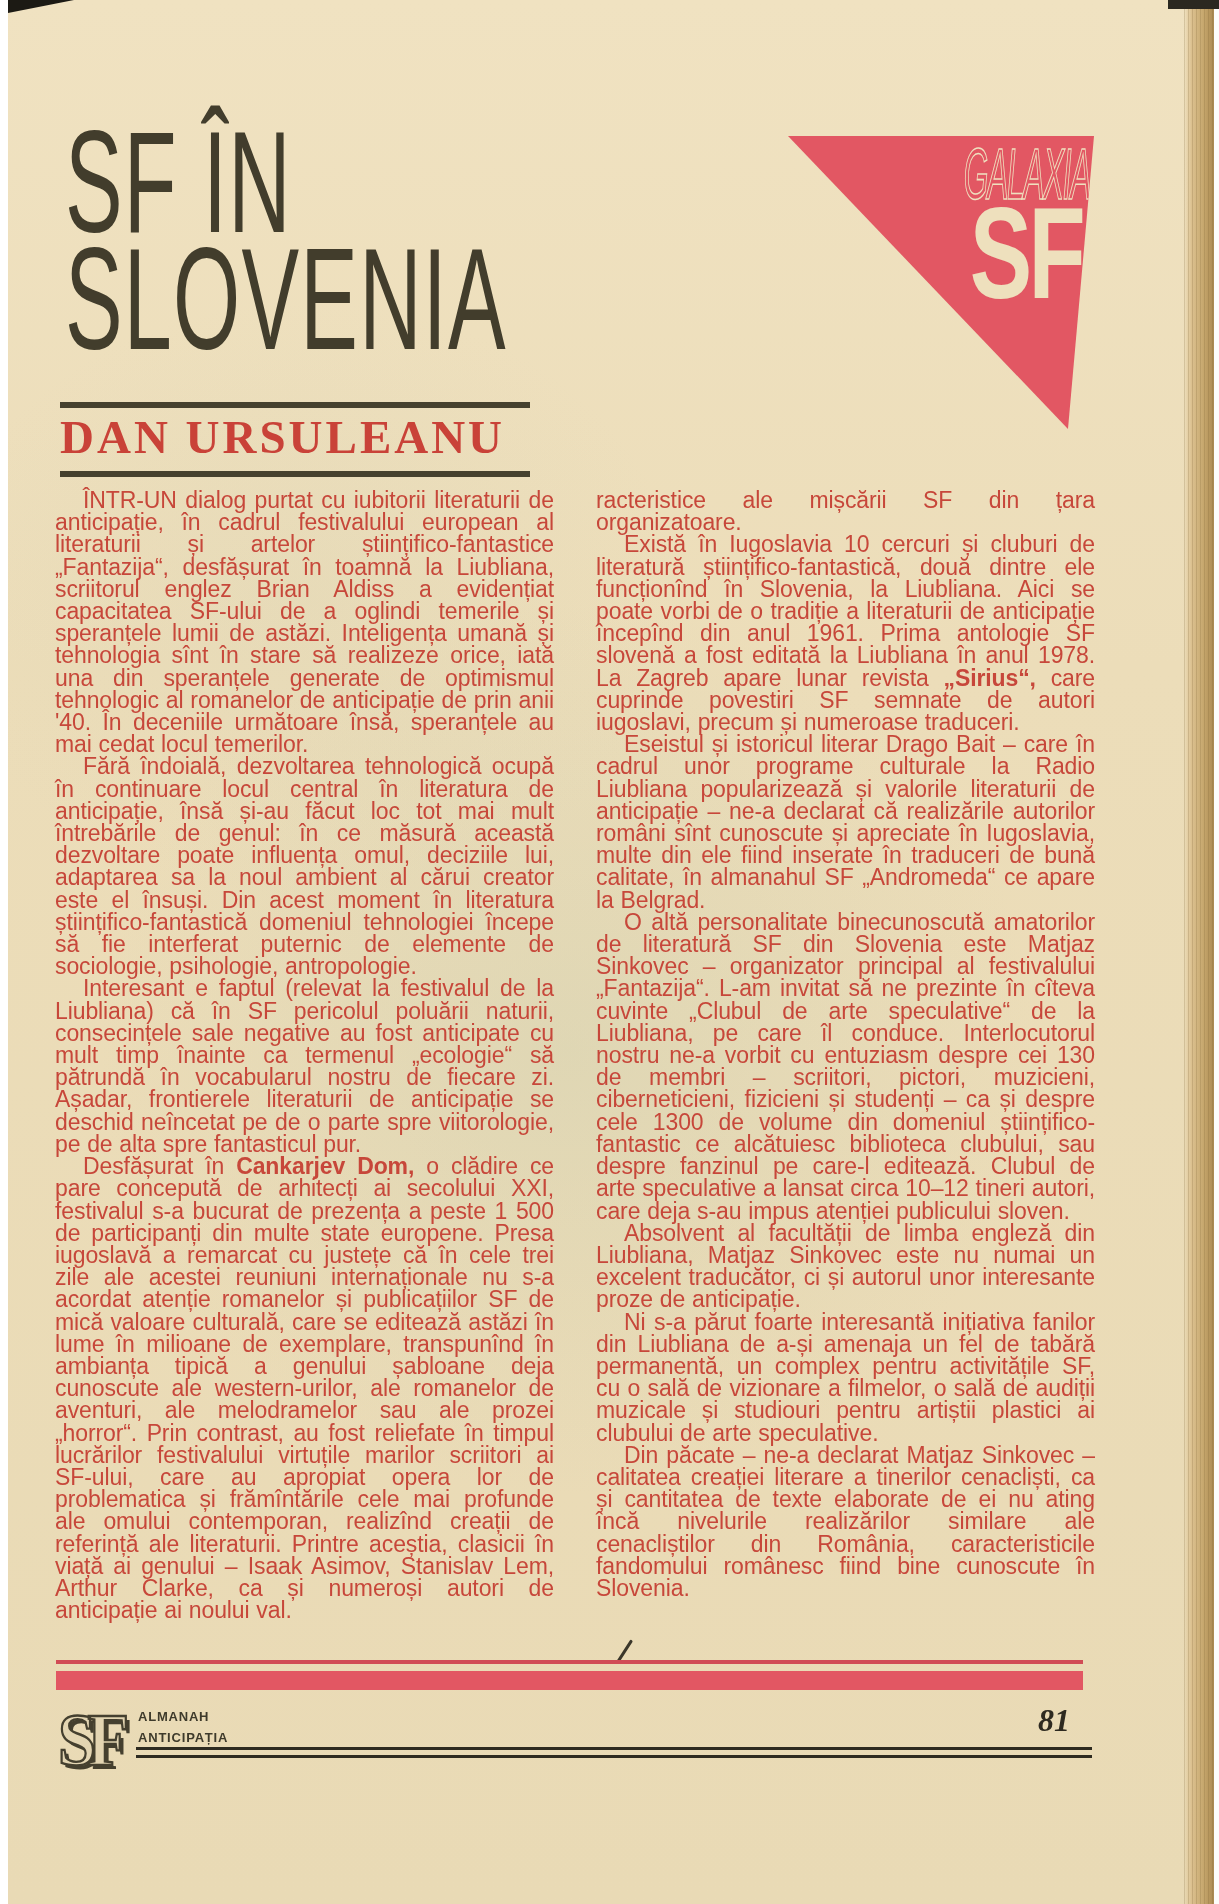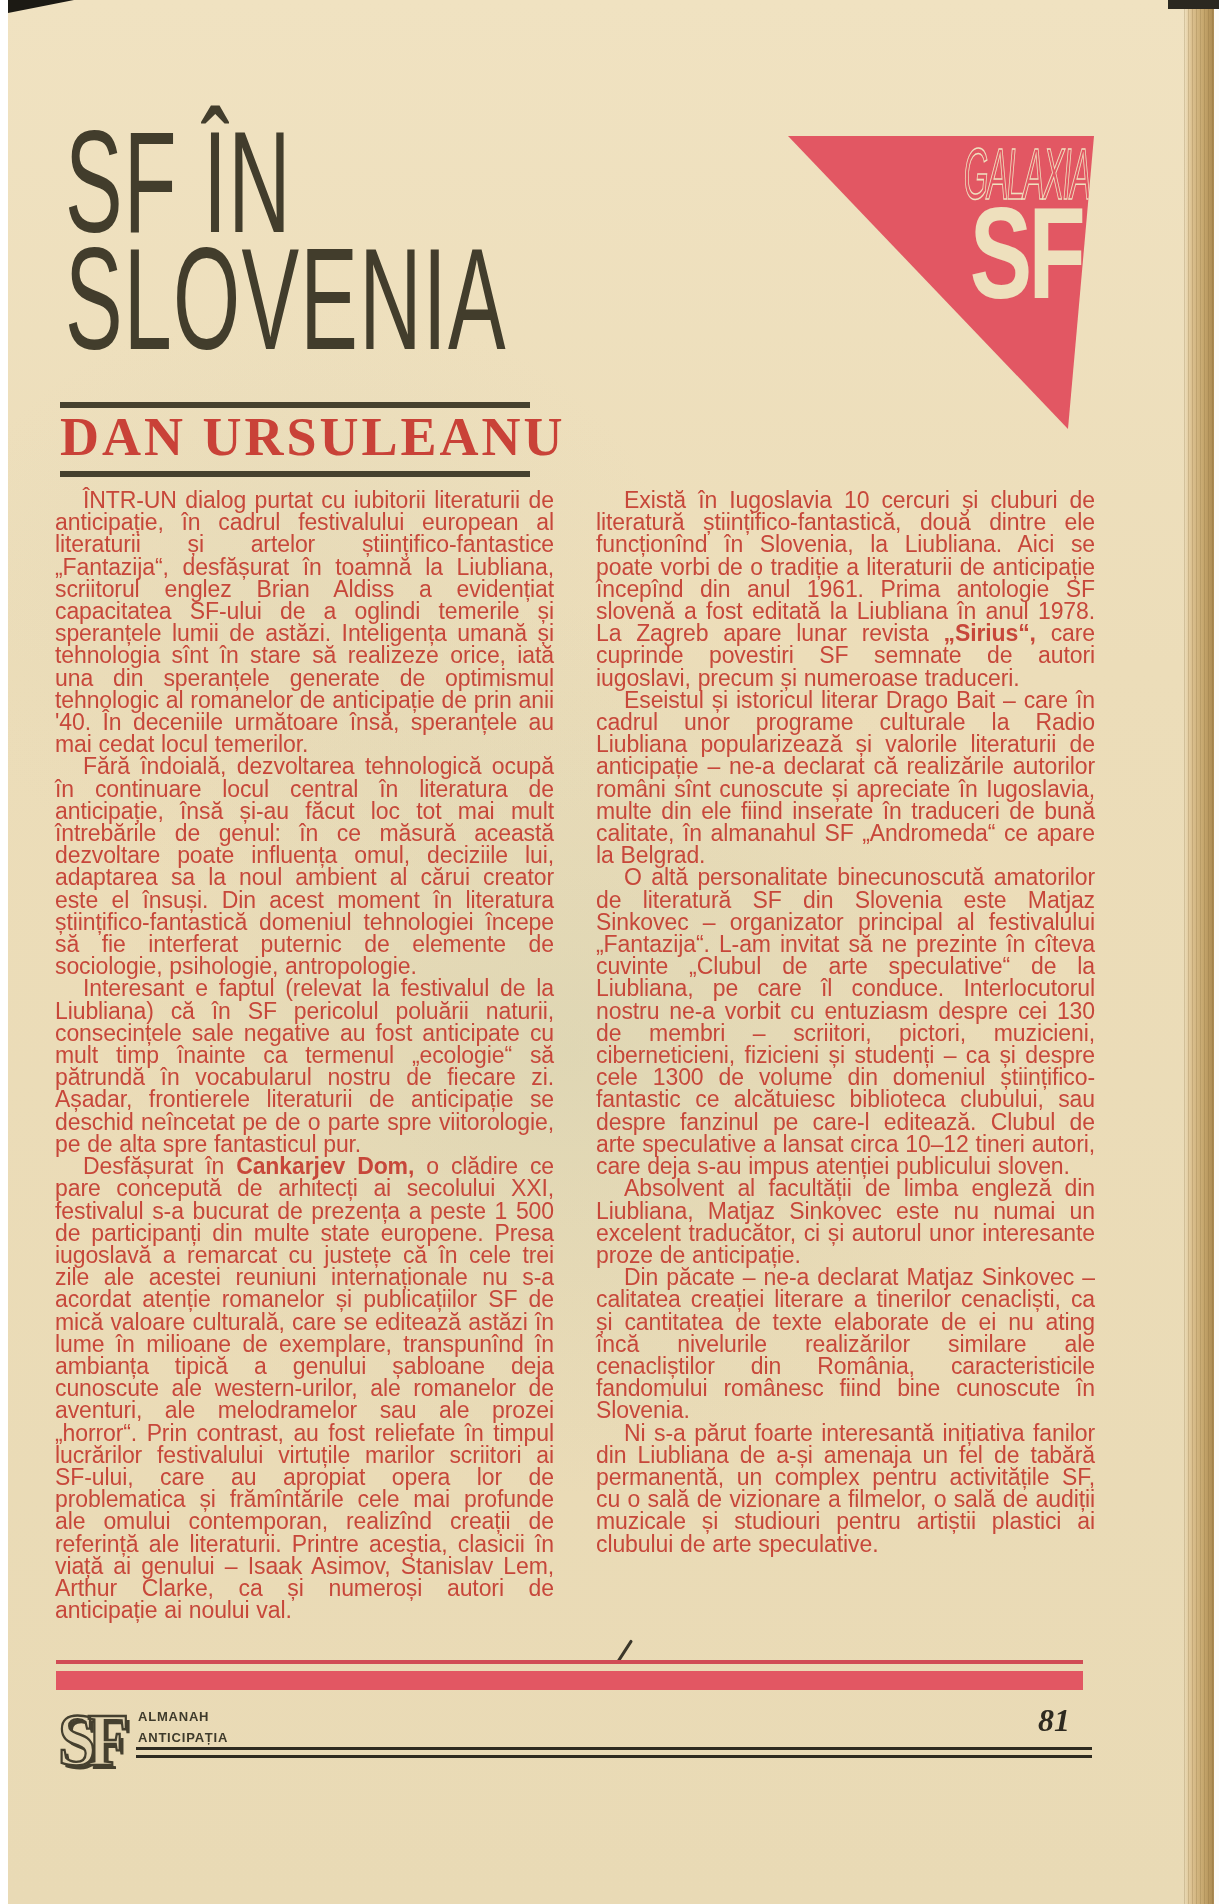--- a/index.html
+++ b/index.html
@@ -48,21 +48,21 @@
   .logo-sf{position:absolute;right:12px;top:62px;display:block;
     font-size:130px;line-height:110px;font-weight:bold;color:#eee0bd;
     letter-spacing:-5px;transform:scaleX(0.72);transform-origin:right top;}
 
   
   .rule{position:absolute;left:52px;width:470px;height:6px;background:#46412e;}
   .rule-top{top:402px;}
   .rule-bottom{top:471px;}
   .author{position:absolute;left:52px;top:409px;
     font-family:"Liberation Serif",serif;font-weight:bold;
-    font-size:54px;line-height:56px;letter-spacing:3px;color:#c94238;white-space:nowrap;}
+    font-size:47px;line-height:56px;letter-spacing:3px;color:#c94238;white-space:nowrap;}
 
   
   .col{position:absolute;top:489px;width:499px;
     font-size:23px;line-height:22.2px;color:#c7473a;
     text-align:justify;letter-spacing:-0.1px;word-spacing:0.5px;}
   .col-left{left:47px;}
   .col-right{left:588px;}
   .para{margin:0;}
   .para.indent{text-indent:28px;}
   .para .b{font-weight:bold;margin-top:9px;}
@@ -105,26 +105,27 @@
     <div class="author">DAN URSULEANU</div>
     <div class="rule rule-bottom"></div>
 
     <div class="col col-left">
         <p class="para indent"><span>ÎNTR-UN dialog purtat cu iubitorii literaturii de anticipație, în cadrul festivalului european al literaturii și artelor științifico-fantastice „Fantazija“, desfășurat în toamnă la Liubliana, scriitorul englez Brian Aldiss a evidențiat capacitatea SF-ului de a oglindi temerile și speranțele lumii de astăzi. Inteligența umană și tehnologia sînt în stare să realizeze orice, iată una din speranțele generate de optimismul tehnologic al romanelor de anticipație de prin anii '40. În deceniile următoare însă, speranțele au mai cedat locul temerilor.</span></p>
         <p class="para indent"><span>Fără îndoială, dezvoltarea tehnologică ocupă în continuare locul central în literatura de anticipație, însă și-au făcut loc tot mai mult întrebările de genul: în ce măsură această dezvoltare poate influența omul, deciziile lui, adaptarea sa la noul ambient al cărui creator este el însuși. Din acest moment în literatura științifico-fantastică domeniul tehnologiei începe să fie interferat puternic de elemente de sociologie, psihologie, antropologie.</span></p>
         <p class="para indent"><span>Interesant e faptul (relevat la festivalul de la Liubliana) că în SF pericolul poluării naturii, consecințele sale negative au fost anticipate cu mult timp înainte ca termenul „ecologie“ să pătrundă în vocabularul nostru de fiecare zi. Așadar, frontierele literaturii de anticipație se deschid neîncetat pe de o parte spre viitorologie, pe de alta spre fantasticul pur.</span></p>
         <p class="para indent"><span>Desfășurat în </span><span class="b">Cankarjev Dom,</span><span> o clădire ce pare concepută de arhitecți ai secolului XXI, festivalul s-a bucurat de prezența a peste 1 500 de participanți din multe state europene. Presa iugoslavă a remarcat cu justețe că în cele trei zile ale acestei reuniuni internaționale nu s-a acordat atenție romanelor și publicațiilor SF de mică valoare culturală, care se editează astăzi în lume în milioane de exemplare, transpunînd în ambianța tipică a genului șabloane deja cunoscute ale western-urilor, ale romanelor de aventuri, ale melodramelor sau ale prozei „horror“. Prin contrast, au fost reliefate în timpul lucrărilor festivalului virtuțile marilor scriitori ai SF-ului, care au apropiat opera lor de problematica și frămîntările cele mai profunde ale omului contemporan, realizînd creații de referință ale literaturii. Printre aceștia, clasicii în viață ai genului – Isaak Asimov, Stanislav Lem, Arthur Clarke, ca și numeroși autori de anticipație ai noului val.</span></p>
       </div>
     <div class="col col-right">
+        <p class="para"><span>racteristice ale mișcării SF din țara organizatoare.</span></p>
         <p class="para indent"><span>Există în Iugoslavia 10 cercuri și cluburi de literatură științifico-fantastică, două dintre ele funcționînd în Slovenia, la Liubliana. Aici se poate vorbi de o tradiție a literaturii de anticipație începînd din anul 1961. Prima antologie SF slovenă a fost editată la Liubliana în anul 1978. La Zagreb apare lunar revista </span><span class="b">„Sirius“,</span><span> care cuprinde povestiri SF semnate de autori iugoslavi, precum și numeroase traduceri.</span></p>
         <p class="para indent"><span>Eseistul și istoricul literar Drago Bait – care în cadrul unor programe culturale la Radio Liubliana popularizează și valorile literaturii de anticipație – ne-a declarat că realizările autorilor români sînt cunoscute și apreciate în Iugoslavia, multe din ele fiind inserate în traduceri de bună calitate, în almanahul SF „Andromeda“ ce apare la Belgrad.</span></p>
         <p class="para indent"><span>O altă personalitate binecunoscută amatorilor de literatură SF din Slovenia este Matjaz Sinkovec – organizator principal al festivalului „Fantazija“. L-am invitat să ne prezinte în cîteva cuvinte „Clubul de arte speculative“ de la Liubliana, pe care îl conduce. Interlocutorul nostru ne-a vorbit cu entuziasm despre cei 130 de membri – scriitori, pictori, muzicieni, ciberneticieni, fizicieni și studenți – ca și despre cele 1300 de volume din domeniul științifico-fantastic ce alcătuiesc biblioteca clubului, sau despre fanzinul pe care-l editează. Clubul de arte speculative a lansat circa 10–12 tineri autori, care deja s-au impus atenției publicului sloven.</span></p>
         <p class="para indent"><span>Absolvent al facultății de limba engleză din Liubliana, Matjaz Sinkovec este nu numai un excelent traducător, ci și autorul unor interesante proze de anticipație.</span></p>
+        <p class="para indent"><span>Ni s-a părut foarte interesantă inițiativa fanilor din Liubliana de a-și amenaja un fel de tabără permanentă, un complex pentru activitățile SF, cu o sală de vizionare a filmelor, o sală de audiții muzicale și studiouri pentru artiștii plastici ai clubului de arte speculative.</span></p>
         <p class="para indent"><span>Din păcate – ne-a declarat Matjaz Sinkovec – calitatea creației literare a tinerilor cenacliști, ca și cantitatea de texte elaborate de ei nu ating încă nivelurile realizărilor similare ale cenacliștilor din România, caracteristicile fandomului românesc fiind bine cunoscute în Slovenia.</span></p>
-        <p class="para indent"><span>Ni s-a părut foarte interesantă inițiativa fanilor din Liubliana de a-și amenaja un fel de tabără permanentă, un complex pentru activitățile SF, cu o sală de vizionare a filmelor, o sală de audiții muzicale și studiouri pentru artiștii plastici ai clubului de arte speculative.</span></p>
       </div>
 
     <div class="artifact"></div>
     <div class="redline"></div>
     <div class="redbar"></div>
 
     <div class="footer-logo">
       <span class="sf3d">SF</span>
     </div>
     <div class="footer-text">

